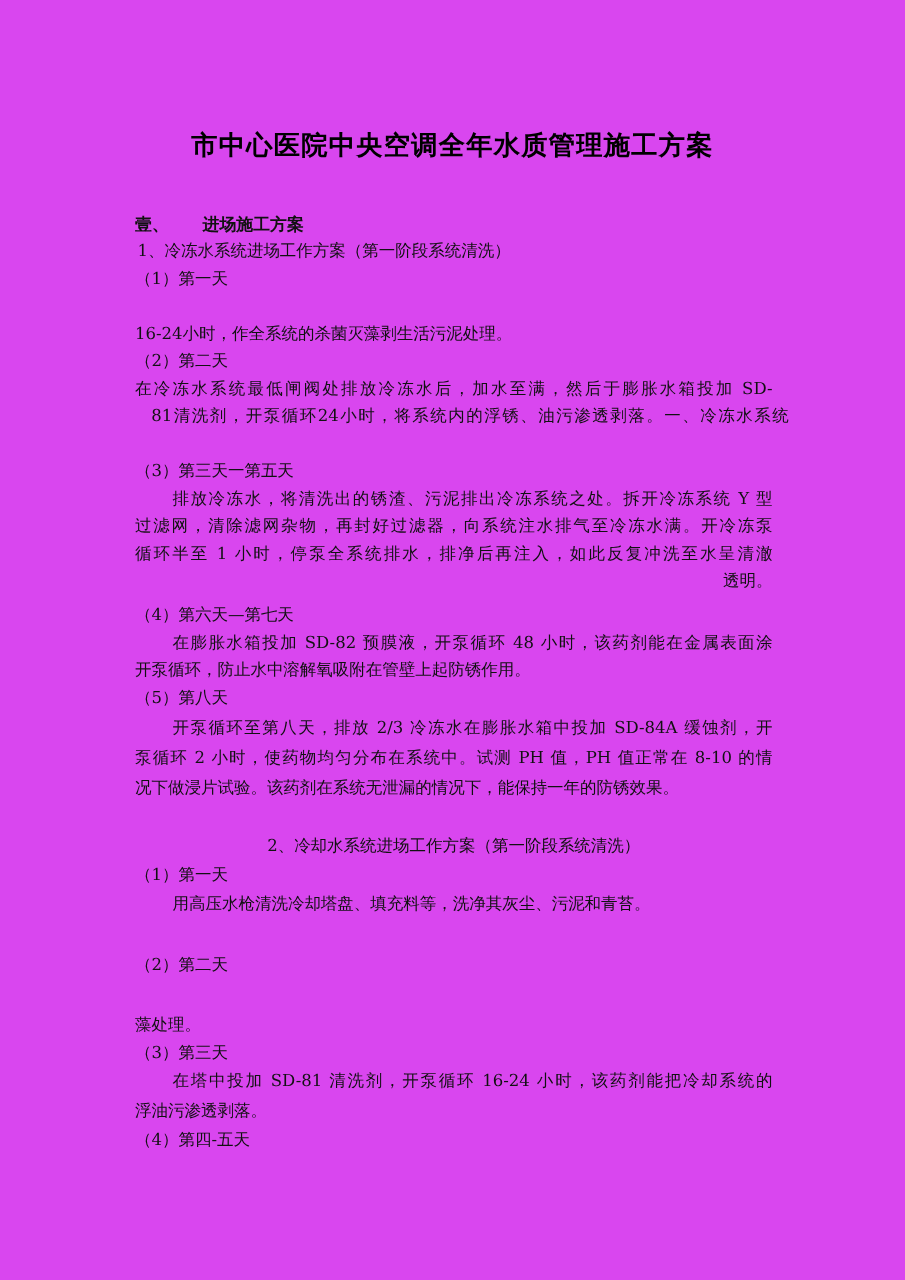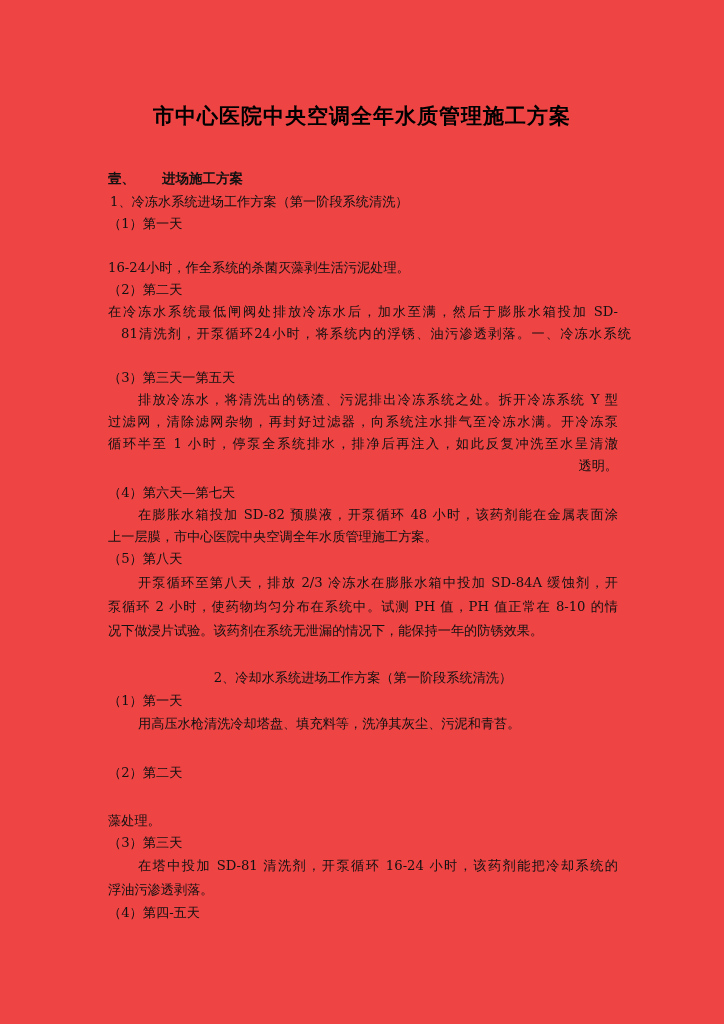--- a/index.html
+++ b/index.html
@@ -13,21 +13,21 @@
       position: relative;
       overflow: hidden;
       font-family: "DejaVu Serif", "Liberation Serif", serif;
       color: #111111;
     }
     .page {
       position: absolute;
       left: 0; top: 0;
       width: 724px;
       height: 1024px;
-      background: #ef4444;
+      background: #d946ef;
     }
     .title {
       position: absolute;
       left: 0;
       width: 724px;
       top: 101px;
       text-align: center;
       font-family: "DejaVu Sans", "Liberation Sans", sans-serif;
       font-weight: bold;
       font-size: 21px;
@@ -38,21 +38,21 @@
     .line {
       position: absolute;
       left: 108px;
       width: 510px;
       font-size: 13.2px;
       line-height: 22px;
       white-space: nowrap;
       color: #111;
     }
     .heading-bold {
-      font-family: Liberation Mono, monospace;
+      font-family: Liberation Serif, serif;
       font-weight: bold;
       font-size: 13.5px;
     }
     .heading-bold .num {
       display: inline-block;
       width: 54px;
     }
     .indent { padding-left: 30px; }
     .sub { left: 110px; }
     .justify {
@@ -82,21 +82,21 @@
   <div class="line justify" style="top:323px;margin-left:13px;">81清洗剂，开泵循环24小时，将系统内的浮锈、油污渗透剥落。一、冷冻水系统</div>
 
   <div class="line" style="top:367px;">（3）第三天一第五天</div>
   <div class="line justify" style="top:411px;">过滤网，清除滤网杂物，再封好过滤器，向系统注水排气至冷冻水满。开冷冻泵</div>
   <div class="line justify indent" style="top:389px; width:480px;">排放冷冻水，将清洗出的锈渣、污泥排出冷冻系统之处。拆开冷冻系统 Y 型</div>
   <div class="line justify" style="top:433px;">循环半至 1 小时，停泵全系统排水，排净后再注入，如此反复冲洗至水呈清澈</div>
   <div class="line" style="top:455px;text-align:right;">透明。</div>
 
   <div class="line" style="top:482px;">（4）第六天—第七天</div>
   <div class="line justify indent" style="top:504px; width:480px;">在膨胀水箱投加 SD-82 预膜液，开泵循环 48 小时，该药剂能在金属表面涂</div>
-  <div class="line" style="top:526px;">上一层膜，市中心医院中央空调全年水质管理施工方案。</div>
+  <div class="line" style="top:526px;">开泵循环，防止水中溶解氧吸附在管壁上起防锈作用。</div>
 
   <div class="line" style="top:548px;">（5）第八天</div>
   <div class="line justify indent" style="top:572px; width:480px;">开泵循环至第八天，排放 2/3 冷冻水在膨胀水箱中投加 SD-84A 缓蚀剂，开</div>
   <div class="line justify" style="top:596px;">泵循环 2 小时，使药物均匀分布在系统中。试测 PH 值，PH 值正常在 8-10 的情</div>
   <div class="line" style="top:620px;">况下做浸片试验。该药剂在系统无泄漏的情况下，能保持一年的防锈效果。</div>
 
   <div class="line" style="top:667px;text-align:center;">2、冷却水系统进场工作方案（第一阶段系统清洗）</div>
 
   <div class="line" style="top:690px;">（1）第一天</div>
   <div class="line indent" style="top:713px;">用高压水枪清洗冷却塔盘、填充料等，洗净其灰尘、污泥和青苔。</div>

